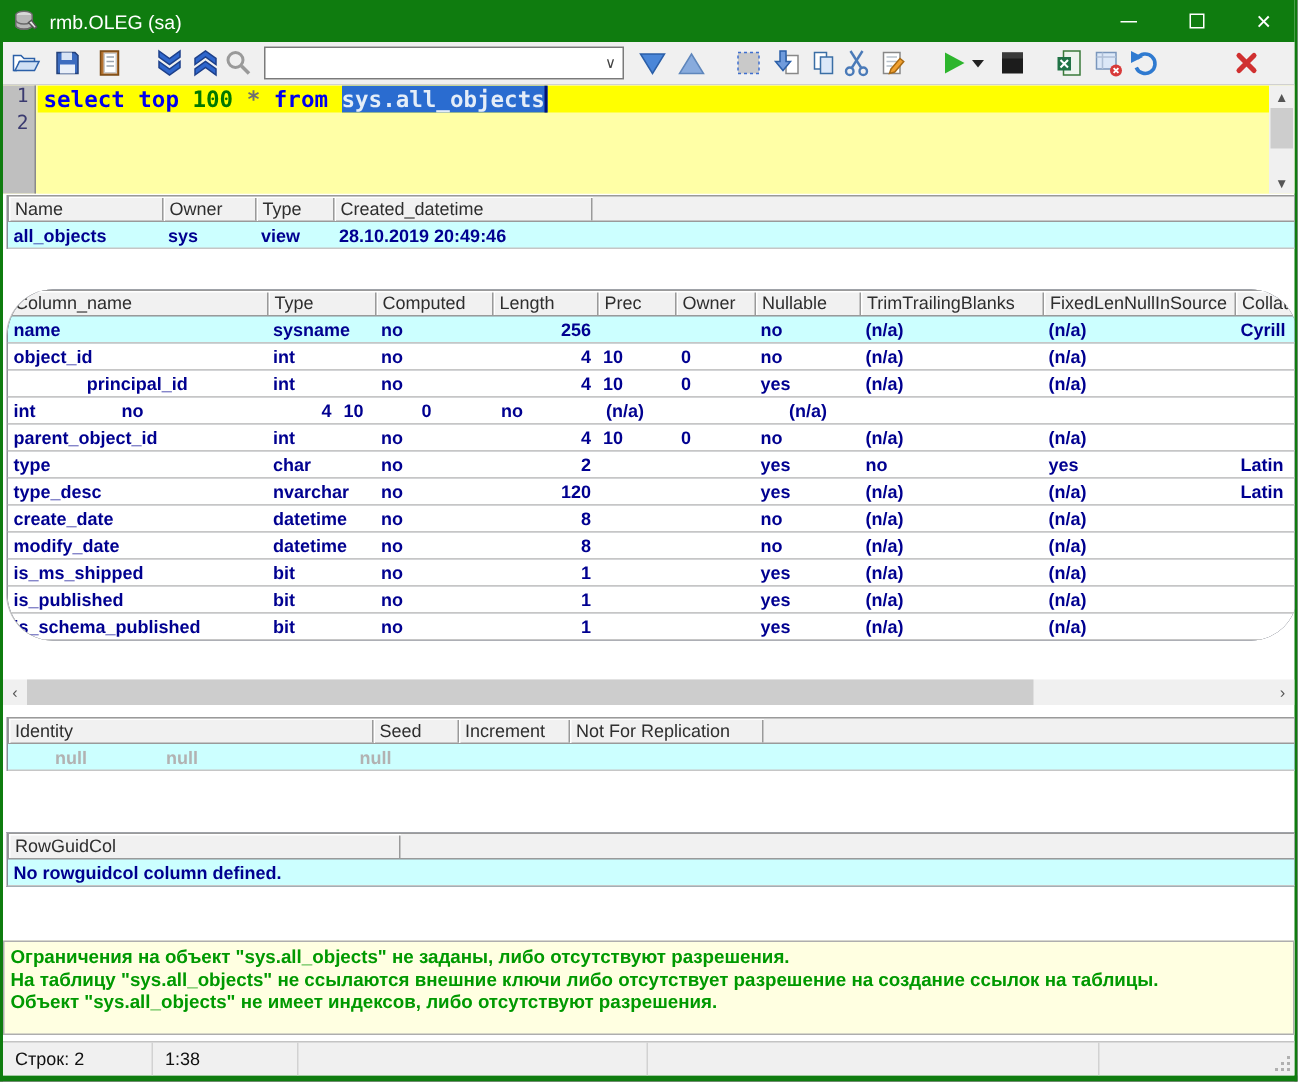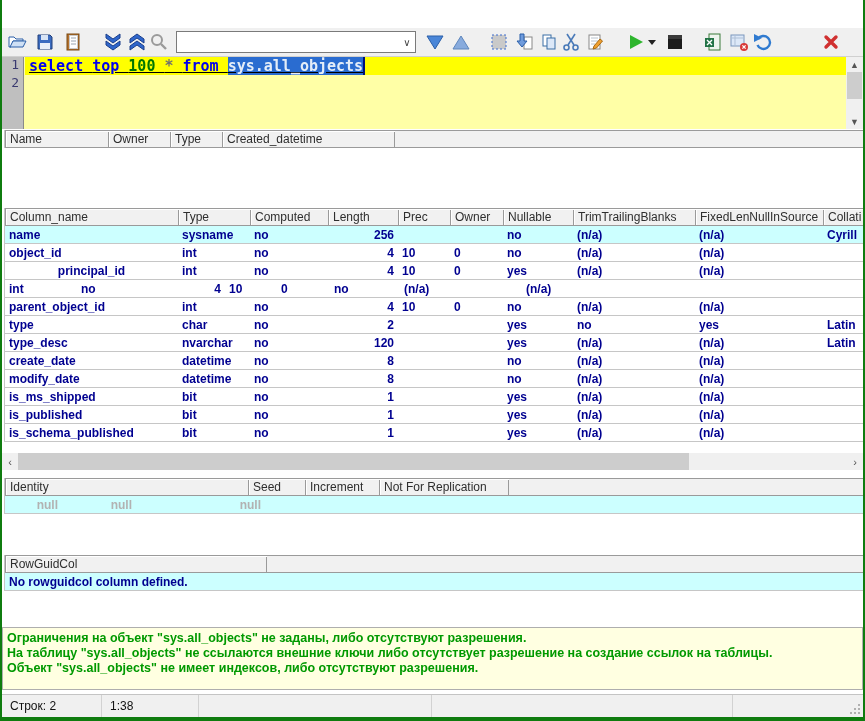--- a/index.html
+++ b/index.html
@@ -30,21 +30,21 @@
   .drop-arrow { width:0; height:0; border-left:4px solid transparent; border-right:4px solid transparent;
                 border-top:5px solid #222; margin-left:3px; }
   
   .editor { position:absolute; top:57px; left:0; width:861px; height:72px; background:#ffffa6; }
   .gutter { position:absolute; left:0; top:0; width:22px; height:72px; background:#bfbfbf;
             border-right:1px solid #8a8a8a; }
   .gutter div { height:18px; line-height:18px; text-align:right; padding-right:4px;
                 font:13px "DejaVu Sans Mono", monospace; color:#3a3a70; }
   .code { position:absolute; left:23px; top:0; right:17px; height:72px; background:#ffffa6; overflow:hidden; }
   .line { height:18px; line-height:18px; white-space:pre;
-          font:bold 15px "DejaVu Sans Mono", monospace; padding-left:4px;text-decoration:underline; }
+          font:bold 15px "DejaVu Sans Mono", monospace; padding-left:4px; }
   .line.active { background:#ffff00; }
   .seg-keyword { color:#0000ee; }
   .seg-number { color:#007700; }
   .seg-operator { color:#707070; }
   .seg-selected { background:#2a6cd0; color:#e4edf8; border-right:2px solid #00127a; }
   
   .vscroll { position:absolute; top:0; right:0; width:17px; height:72px; background:#f0f0f0; }
   .vscroll .arr { height:15px; display:flex; align-items:center; justify-content:center; color:#555; font-size:9px; }
   .vscroll .thumb { position:absolute; top:15px; left:1px; width:15px; height:27px; background:#cdcdcd; }
   .vscroll .arr.down { position:absolute; bottom:0; width:17px; }
@@ -57,38 +57,58 @@
   .grid { position:absolute; left:2px; font:bold 12px "Liberation Sans", sans-serif; color:#000090;
           border-left:1px solid #c6c6c6; overflow:hidden; background:#0f172a; }
   .g-head { display:flex; background:#f1f1f1; border:1px solid #9a9a9a; height:18px; }
   .g-hcell { height:16px; font-weight:normal; color:#2e2e2e; padding:1px 0 0 4px; overflow:hidden; white-space:nowrap;
              box-shadow: inset 1px 1px 0 #ffffff, inset -1px 0 0 #9a9a9a; flex:0 0 auto; }
   .g-row { display:flex; height:18px; border-bottom:1px solid #c6c6c6; background:#fff; }
   .g-row.hl { background:#ccffff; }
   .g-cell { height:17px; padding:2px 4px 0 4px; overflow:hidden; white-space:nowrap; flex:0 0 auto; }
   .g-cell.muted { color:#b2b2b2; }
   #objectGrid { top:130px; width:860px; }
-  #columnsGrid { top:208px; width:861px; }
+  #columnsGrid { top:193px; width:861px;border-radius:31px; }
   #identityGrid { top:478px; width:860px; }
   #rowguidGrid { top:555px; width:860px; }
   
   .msgbox { position:absolute; top:627px; left:0; width:861px; height:63px; background:#ffffe1;
             border:1px solid #aeaeae; padding:3px 4px; }
   .msgbox div { font:bold 12.5px "Liberation Sans", sans-serif; color:#009900; line-height:15px; white-space:nowrap; }
   
   .statusbar { position:absolute; top:694px; left:0; width:861px; height:23px; background:#f0f0f0;
                border-top:1px solid #c4c4c4; display:flex; font-size:12px; color:#111; }
   .sb-cell { border-right:1px solid #d2d2d2; padding:4px 12px 0 8px; height:100%; overflow:hidden; flex:0 0 auto; }
   .sb-grip { position:absolute; right:2px; bottom:2px; }
 </style>
 </head>
 <body>
 
 <div class="window">
 
+  <div class="titlebar">
+    <svg class="title-icon" viewBox="0 0 16 16">
+      <ellipse cx="7" cy="4" rx="5.5" ry="2.5" fill="#d8d8d8" stroke="#6a6a6a"></ellipse>
+      <path d="M1.5 4 v7 a5.5 2.5 0 0 0 11 0 v-7" fill="#b8b8b8" stroke="#6a6a6a"></path>
+      <path d="M1.5 7.5 a5.5 2.5 0 0 0 11 0 M1.5 11 a5.5 2.5 0 0 0 11 0" fill="none" stroke="#6a6a6a"></path>
+      <path d="M10 9 l4 4 l1.5-1 l-3.5-4.5 z" fill="#e8e8e8" stroke="#555"></path>
+    </svg>
+    <span class="title-text">rmb.OLEG (sa)</span>
+    <div class="win-btns">
+      <div class="win-btn">
+          <div class="glyph-min"></div>
+        </div>
+      <div class="win-btn">
+          <div class="glyph-max"></div>
+        </div>
+      <div class="win-btn">
+          <span class="glyph-close">×</span>
+        </div>
+    </div>
+  </div>
 
   <div class="toolbar">
     <div class="tbi" style="margin-left:4px">
       <svg width="20" height="20" viewBox="0 0 20 20">
         <path d="M2 5 h5 l2 2 h7 v2 H6 L4 15 H2 z" fill="#fff" stroke="#2b5fa8"></path>
         <path d="M6 9 h13 l-3 6 H3 z" fill="#cfe0f5" stroke="#2b5fa8"></path>
       </svg>
     </div>
     <div class="tbi" style="margin-left:6px">
       <svg width="20" height="20" viewBox="0 0 20 20">
@@ -223,20 +243,26 @@
       <div class="arr down">▼</div>
     </div>
   </div>
 
   <div class="grid" id="objectGrid">
       <div class="g-head">
         <div class="g-hcell" style="width: 103px;">Name</div>
         <div class="g-hcell" style="width: 62px;">Owner</div>
         <div class="g-hcell" style="width: 52px;">Type</div>
         <div class="g-hcell" style="width: 172px;">Created_datetime</div>
+      </div>
+      <div class="g-row hl">
+        <div class="g-cell" style="width: 103px; text-align: left;">all_objects</div>
+        <div class="g-cell" style="width: 62px; text-align: left;">sys</div>
+        <div class="g-cell" style="width: 52px; text-align: left;">view</div>
+        <div class="g-cell" style="width: 172px; text-align: left;">28.10.2019 20:49:46</div>
       </div>
     </div>
 
   <div class="grid" id="columnsGrid">
       <div class="g-head">
         <div class="g-hcell" style="width: 173px;">Column_name</div>
         <div class="g-hcell" style="width: 72px;">Type</div>
         <div class="g-hcell" style="width: 78px;">Computed</div>
         <div class="g-hcell" style="width: 70px;">Length</div>
         <div class="g-hcell" style="width: 52px;">Prec</div>

